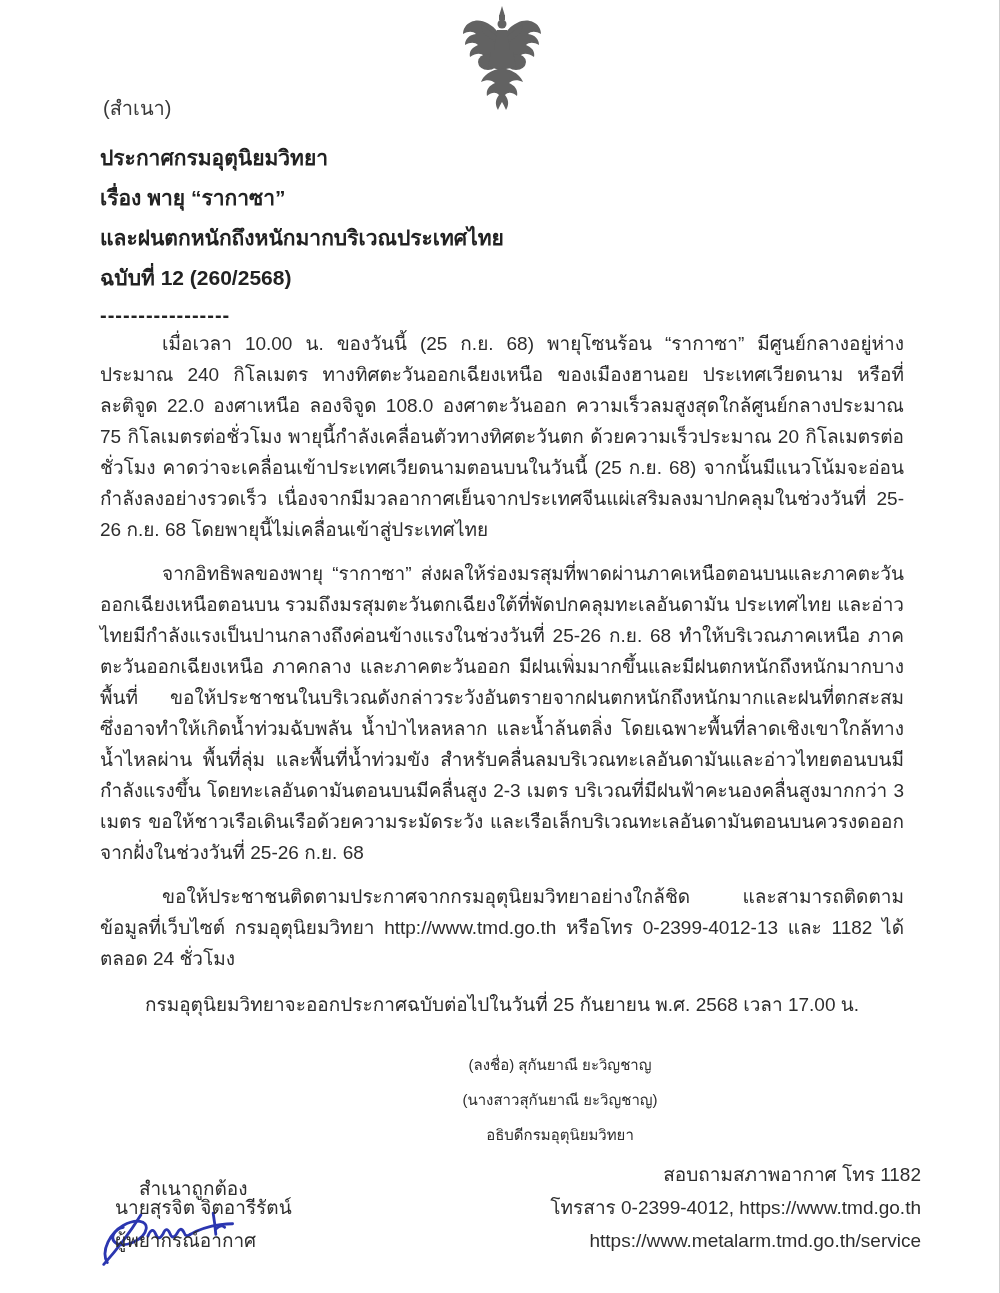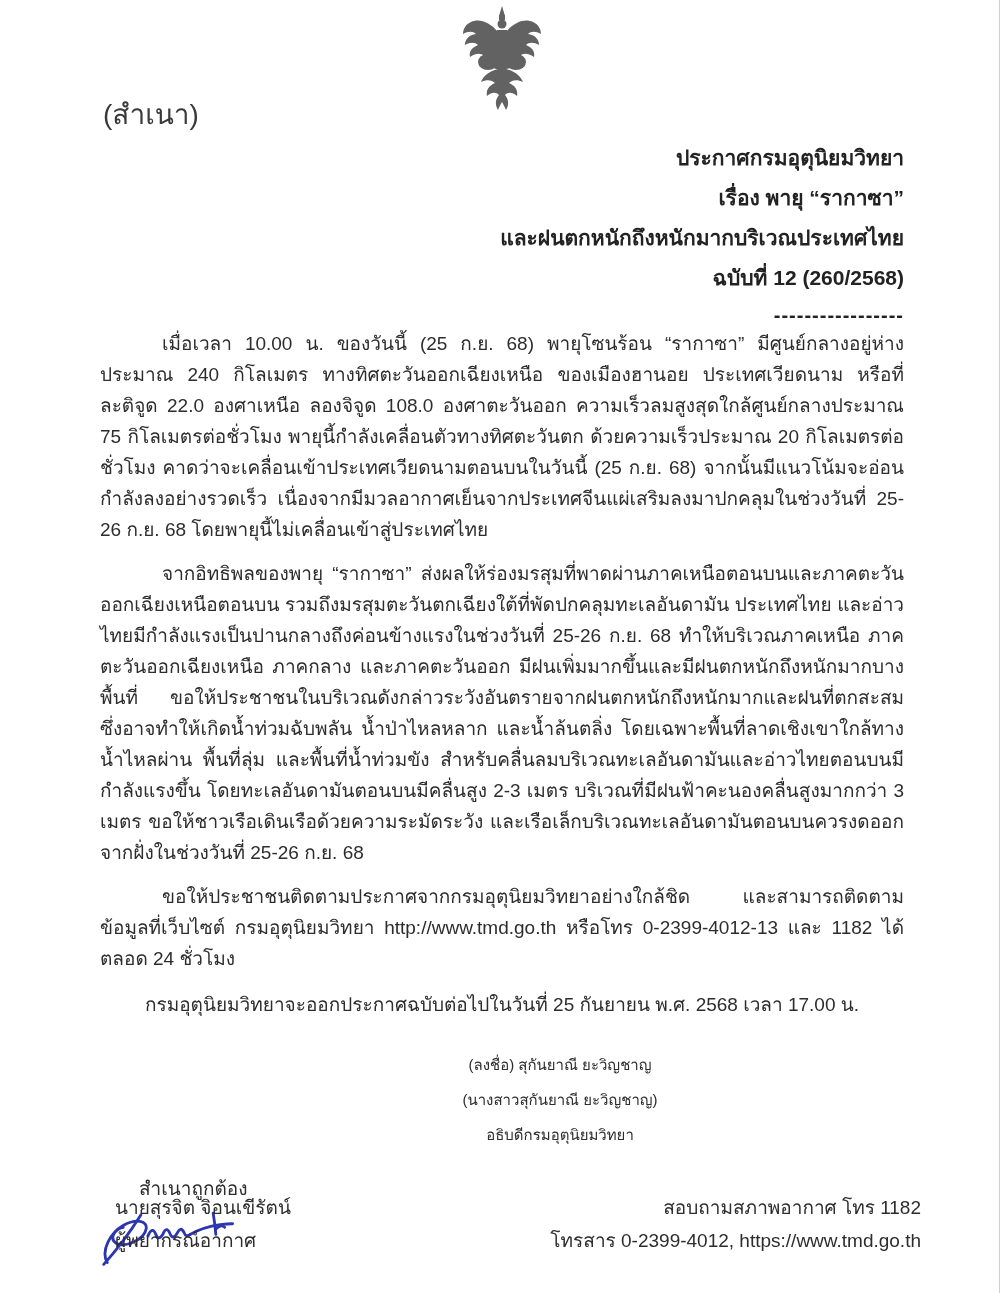--- a/index.html
+++ b/index.html
@@ -11,27 +11,27 @@
     box-sizing:border-box;
     padding:0 95px 0 100px;
     font-family:"Liberation Sans","DejaVu Sans",sans-serif;
     color:#2d2d2d;
     overflow:hidden;
     border-right:1px solid #cfcfcf;
   }
   .header{position:relative;height:122px;}
   .copy-label{
     position:absolute;left:3px;top:92px;
-    font-size:28px;color:#3a3a3a;
+    font-size:20px;color:#3a3a3a;
   }
   .emblem{
     position:absolute;left:50%;top:6px;transform:translateX(-50%);
     width:92px;height:108px;opacity:.85;
   }
-  .title-block{text-align:right;margin-top:16px;}
+  .title-block{text-align:left;margin-top:16px;}
   .title-line{
     font-size:21px;font-weight:bold;line-height:40px;color:#222;
     margin:0;
   }
   .separator{
     font-size:20px;font-weight:bold;letter-spacing:1px;
     line-height:26px;margin-top:4px;color:#222;
   }
   .body-text{}
   .para{
@@ -122,22 +122,23 @@
           <path d="M126,8 q2,12 3,24"></path>
           <path d="M129,26 q6,-6 10,-2"></path>
         </g>
       </svg>
     </span>
 
   </div>
 
   <div class="footer">
     <div class="footer-left">
-      <div>นายสุรจิต จิอนเขีรัตน์</div>
+      <div>นายสุรจิต จิตอารีรัตน์</div>
       <div>ผู้พยากรณ์อากาศ</div>
     </div>
     <div class="footer-right">
       <div>สอบถามสภาพอากาศ โทร 1182</div>
       <div>โทรสาร 0-2399-4012, https://www.tmd.go.th</div>
+      <div>https://www.metalarm.tmd.go.th/service</div>
     </div>
   </div>
 
 </div>
 
 </body></html>

